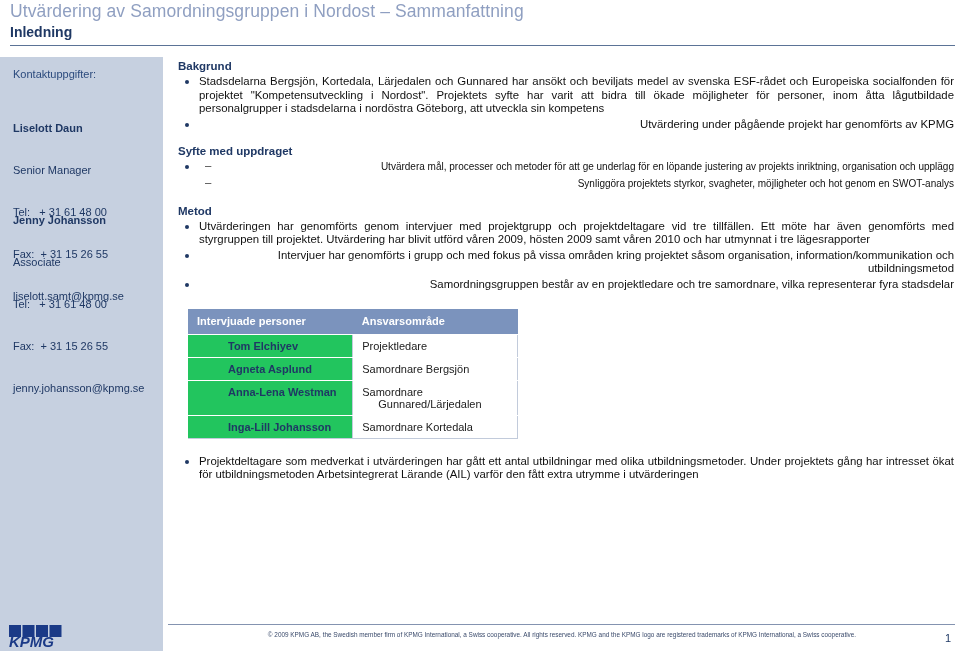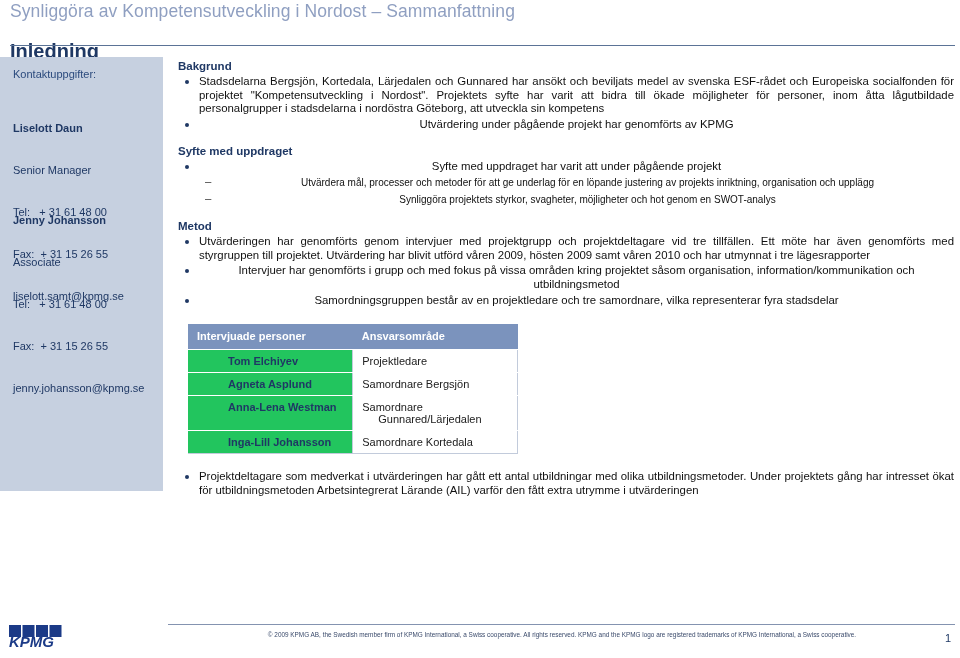--- a/index.html
+++ b/index.html
@@ -29,42 +29,42 @@
     left: 10px;
     top: 1px;
     font-size: 17.5px;
     color: #8f9fc1;
     letter-spacing: 0.1px;
     white-space: nowrap;
   }
   #slide-title {
     position: absolute;
     left: 10px;
-    top: 40px;
-    font-size: 20px;
+    top: 24px;
+    font-size: 14px;
     font-weight: bold;
     color: #1f3864;
     white-space: nowrap;
   }
   #header-rule {
     position: absolute;
     left: 10px;
     top: 45px;
     width: 945px;
     height: 1px;
     background: #5b7396;
   }
 
   
   #sidebar {
     position: absolute;
     left: 0;
     top: 57px;
     width: 163px;
-    height: 434px;
+    height: 594px;
     background: #c6d0e0;
   }
   .sb-text {
     position: absolute;
     left: 13px;
     font-size: 11px;
     line-height: 14px;
     color: #1f3864;
     white-space: pre;
   }
@@ -97,21 +97,21 @@
   }
   ul.bullets > li {
     position: relative;
     padding-left: 21px;
     margin-bottom: 2px;
     font-size: 11.4px;
     line-height: 13.6px;
     color: #101010;
     text-align: justify;
   }
-  ul.bullets > li.nojust { text-align: center; }
+  ul.bullets > li.nojust { text-align: right; }
   ul.bullets > li::before {
     content: "";
     position: absolute;
     left: 7px;
     top: 5px;
     width: 4px;
     height: 4px;
     border-radius: 50%;
     background: #1f3864;
   }
@@ -218,21 +218,21 @@
     left: 8px;
     top: 624px;
     width: 60px;
     height: 28px;
   }
 </style>
 </head>
 <body>
 
 <div id="slide-header">
-  <div id="deck-title">Synliggöra av Kompetensutveckling i Nordost – Sammanfattning</div>
+  <div id="deck-title">Utvärdering av Samordningsgruppen i Nordost – Sammanfattning</div>
   <div id="slide-title">Inledning</div>
   <div id="header-rule"></div>
 </div>
 
 <div id="sidebar">
   <div class="sb-text sb-label">Kontaktuppgifter:</div>
 
   <div class="sb-text sb-block" id="contact-1">
     <span class="sb-line bold">Liselott Daun</span>
     <span class="sb-line">Senior Manager</span>
@@ -254,21 +254,20 @@
 
   <div class="sec-head">Bakgrund</div>
   <ul class="bullets">
     <li>Stadsdelarna Bergsjön, Kortedala, Lärjedalen och Gunnared har ansökt och beviljats medel av svenska ESF-rådet och Europeiska socialfonden för projektet "Kompetensutveckling i Nordost". Projektets syfte har varit att bidra till ökade möjligheter för personer, inom åtta lågutbildade personalgrupper i stadsdelarna i nordöstra Göteborg, att utveckla sin kompetens</li>
     <li class="nojust">Utvärdering under pågående projekt har genomförts av KPMG</li>
   </ul>
 
   <div class="sec-head spaced">Syfte med uppdraget</div>
   <ul class="bullets">
     <li class="nojust">
-      <span>Syfte med uppdraget har varit att under pågående projekt</span>
       <ul class="subbullets">
         <li>Utvärdera mål, processer och metoder för att ge underlag för en löpande justering av projekts inriktning, organisation och upplägg</li>
         <li>Synliggöra projektets styrkor, svagheter, möjligheter och hot genom en SWOT-analys</li>
       </ul>
     </li>
   </ul>
 
   <div class="sec-head spaced">Metod</div>
   <ul class="bullets">
     <li>Utvärderingen har genomförts genom intervjuer med projektgrupp och projektdeltagare vid tre tillfällen. Ett möte har även genomförts med styrgruppen till projektet. Utvärdering  har blivit utförd våren 2009, hösten 2009 samt våren 2010 och har utmynnat i tre lägesrapporter</li>

